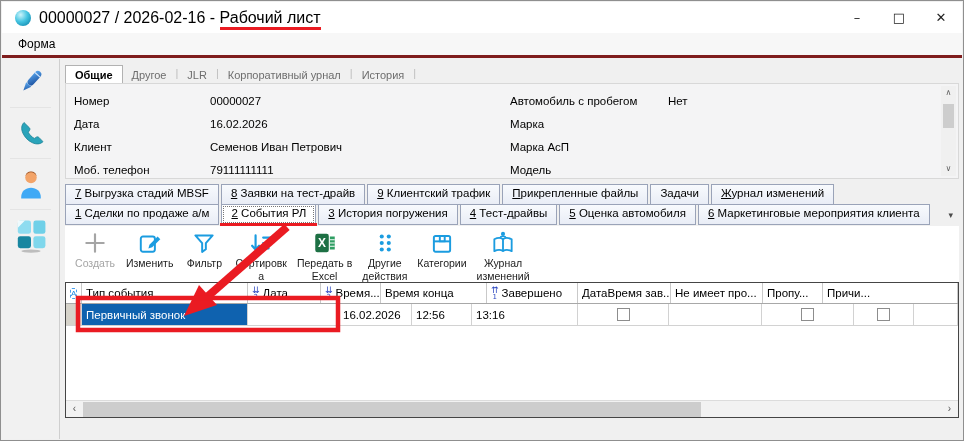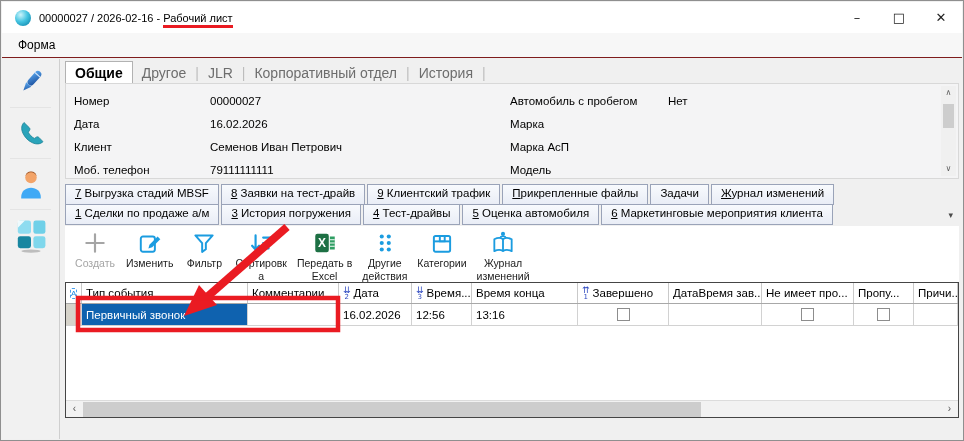--- a/index.html
+++ b/index.html
@@ -3,36 +3,36 @@
 <meta charset="utf-8">
 <style>
   * { box-sizing: border-box; margin: 0; padding: 0; }
   html,body { width: 964px; height: 441px; }
   body { font-family: "Liberation Sans", "DejaVu Sans", sans-serif; font-size: 11.5px; color:#000; background:#fff; position:relative; overflow:hidden; }
   .window { position:absolute; inset:0; border:1px solid #8f8f8f; background:#f0f0f0; }
 
   
   .titlebar { position:absolute; left:1px; top:1px; right:1px; height:31px; background:#fff; display:flex; align-items:center; }
   .app-sphere { width:16px; height:16px; border-radius:50%; margin-left:13px; background:radial-gradient(circle at 35% 30%, #ccf4fb, #45c4e1 45%, #0e86ac 90%); }
-  .title-text { margin-left:8px; font-size:11px; white-space:nowrap; }
+  .title-text { margin-left:8px; font-size:16px; white-space:nowrap; }
   .title-hl { border-bottom:3px solid #ea1b22; padding-bottom:1px; }
   .win-btns { margin-left:auto; display:flex; height:100%; }
   .win-btn { width:42px; display:flex; align-items:center; justify-content:center; font-size:13px; color:#222; cursor:default; font-family:"DejaVu Sans",sans-serif; }
 
   
-  .menubar { position:absolute; left:1px; top:32px; right:1px; height:25px; background:#f7f7f7; border-bottom:1px solid #7f1d1d; display:flex; align-items:center; }
+  .menubar { position:absolute; left:1px; top:32px; right:1px; height:25px; background:#f7f7f7; border-bottom:3px solid #7f1d1d; display:flex; align-items:center; }
   .menu-item { padding:0 10px 0 16px; font-size:12px; }
 
   
   .sidebar { position:absolute; left:1px; top:58px; bottom:1px; width:58px; background:#f1f1f1; border-right:1px solid #cfcfcf; }
   .side-icon { width:58px; height:46px; display:flex; align-items:center; justify-content:center; }
   .side-sep { height:1px; background:#e4e4e4; margin:2px 8px; }
 
   
-  .form-tabs { position:absolute; left:64px; top:61px; width:894px; height:21px; display:flex; align-items:flex-end; font-size:14px; }
+  .form-tabs { position:absolute; left:64px; top:61px; width:894px; height:21px; display:flex; align-items:flex-end; font-size:11px; }
   .ftab { padding:3px 9px 2px; color:#6d6d6d; position:relative; }
   .ftab.active { background:#fff; color:#000; font-weight:bold; border:1px solid #b2b2b2; border-bottom:none; }
   .fsep { color:#bdbdbd; align-self:center; }
   .form-panel { position:absolute; left:64px; top:82px; width:894px; height:96px; background:#f4f4f5; border:1px solid #d8d8d8; }
   .fcol { position:absolute; top:5px; }
   .fcol.left { left:8px; width:420px; }
   .fcol.right { left:444px; width:420px; }
   .frow { display:flex; height:23px; align-items:center; }
   .flabel { width:136px; flex:none; }
   .fcol.right .flabel { width:158px; }
@@ -148,21 +148,21 @@
       </svg>
     </div>
   </div>
 
   <div class="form-tabs">
     <div class="ftab active">Общие</div>
     <div class="ftab">Другое</div>
       <span class="fsep">|</span>
     <div class="ftab">JLR</div>
       <span class="fsep">|</span>
-    <div class="ftab">Корпоративный отдел</div>
+    <div class="ftab">Корпоративный урнал</div>
       <span class="fsep">|</span>
     <div class="ftab">История</div>
       <span class="fsep">|</span>
   </div>
 
   <div class="form-panel">
     <div class="fcol left">
       <div class="frow">
           <div class="flabel">Номер</div>
           <div class="fvalue">00000027</div>
@@ -209,20 +209,21 @@
     <div class="tabrow">
       <div class="dtab"><span class="accel">7</span><span> Выгрузка стадий MBSF</span></div>
       <div class="dtab"><span class="accel">8</span><span> Заявки на тест-драйв</span></div>
       <div class="dtab"><span class="accel">9</span><span> Клиентский трафик</span></div>
       <div class="dtab"><span class="accel">П</span><span>рикрепленные файлы</span></div>
       <div class="dtab"><span class="accel"></span><span>Задачи</span></div>
       <div class="dtab"><span class="accel">Ж</span><span>урнал изменений</span></div>
     </div>
     <div class="tabrow" style="margin-top:-1px">
       <div class="dtab"><span class="accel">1</span><span> Сделки по продаже а/м</span></div>
+      <div class="dtab active"><span class="accel">2</span><span> События РЛ</span></div>
       <div class="dtab"><span class="accel">3</span><span> История погружения</span></div>
       <div class="dtab"><span class="accel">4</span><span> Тест-драйвы</span></div>
       <div class="dtab"><span class="accel">5</span><span> Оценка автомобиля</span></div>
       <div class="dtab"><span class="accel">6</span><span> Маркетинговые мероприятия клиента</span></div>
     </div>
     <div class="tabs-overflow">▾</div>
   </div>
 
   <div class="toolbar">
     <div class="tbtn disabled">
@@ -323,23 +324,20 @@
   </div>
 
   <div class="grid">
     <div class="g-header">
       <div class="hcell c-corner">
           <span class="corner-a">A</span>
           <span class="corner-idx">1</span>
         </div>
       <div class="hcell c0">
           <span>Тип события</span>
-        </div>
-      <div class="hcell c1">
-          <span>Комментарии</span>
         </div>
       <div class="hcell c2">
           <span class="sort">
             <span class="s-g">⇊</span>
             <span class="s-n">2</span>
           </span>
           <span>Дата</span>
         </div>
       <div class="hcell c3">
           <span class="sort">

